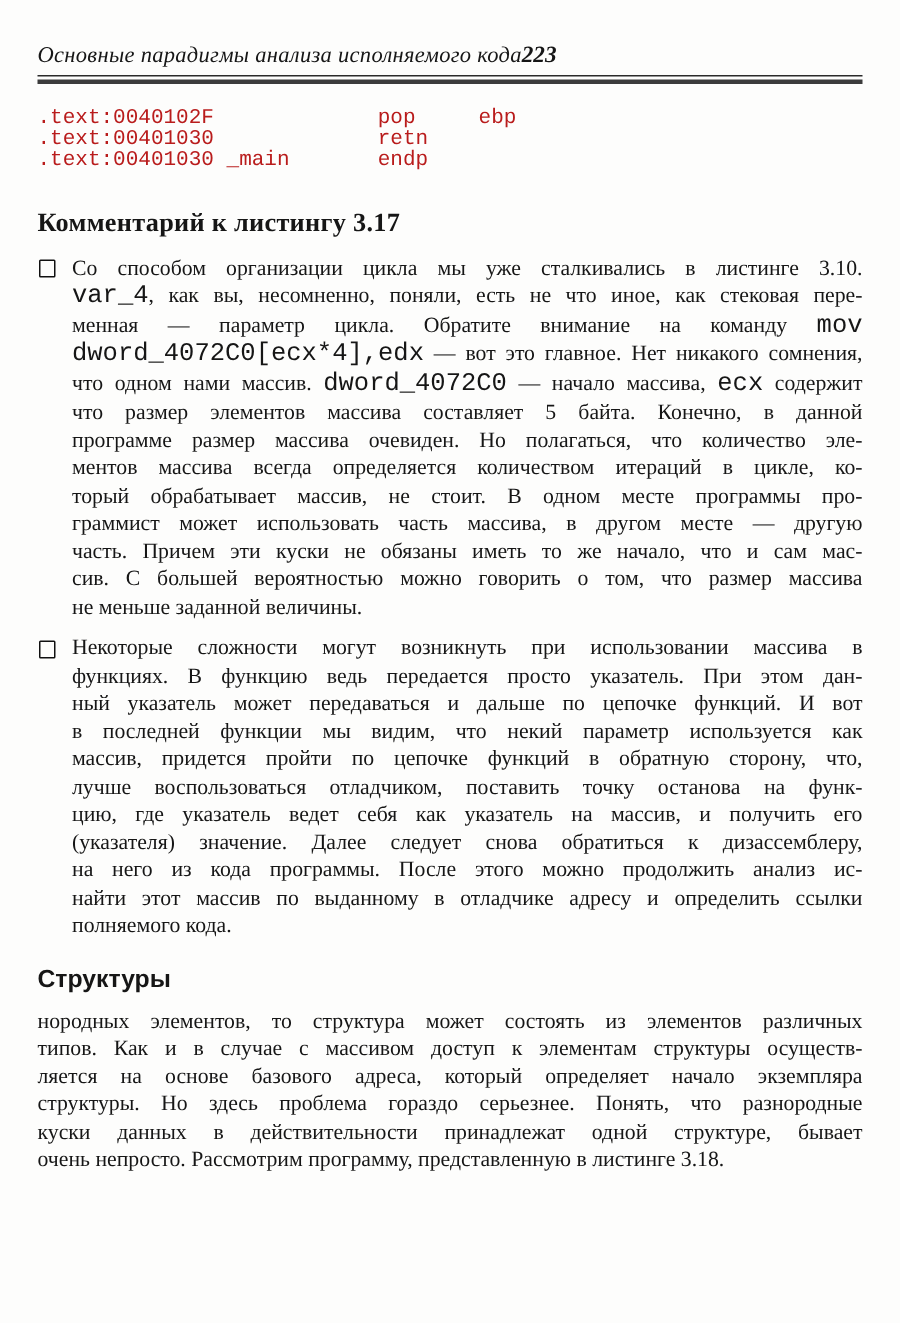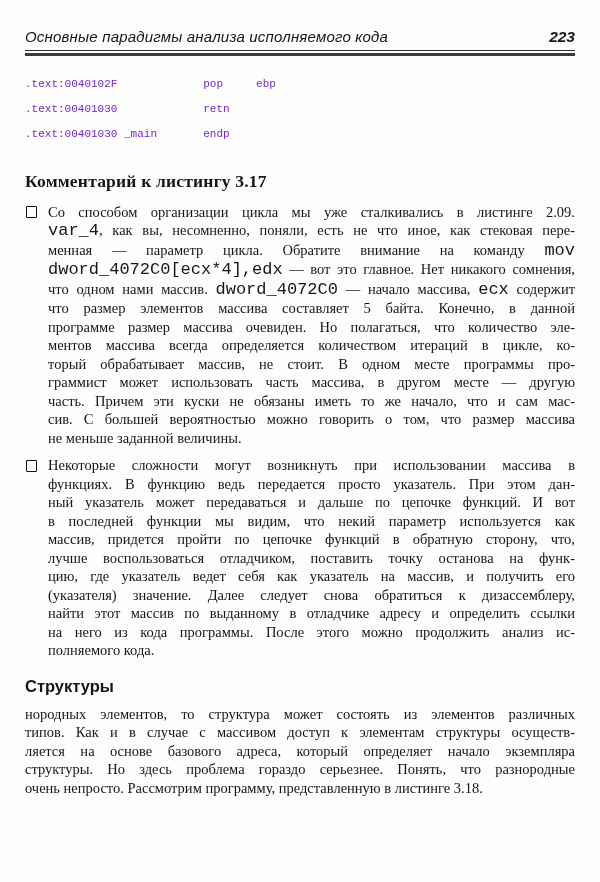--- a/index.html
+++ b/index.html
@@ -15,47 +15,47 @@
     color: #161616;
     overflow: hidden;
     font-family: "Liberation Serif", serif;
   }
   .inner {
     padding: 28px 25px 0 25px;
   }
   
   .running-head {
     display: flex;
-    justify-content: space-between;
+    justify-content: flex-start;
     align-items: baseline;
-    font-family: Liberation Sans, sans-serif;
+    font-family: Liberation Serif, serif;
     font-style: italic;
     font-size: 15px;
     padding-bottom: 4px;
   }
   .running-head .rh-title { letter-spacing: 0.2px; }
   .running-head .rh-num { font-weight: bold; font-size: 15.5px; }
   .head-rule-1 {
     height: 0;
     border-top: 1.4px solid #2a2a2a;
   }
   .head-rule-2 {
     height: 2.6px;
     margin-top: 2px;
     background: #3c3c3c;
     filter: blur(0.5px);
   }
   
   .code-listing {
     margin: 16px 0 0 0;
     font-family: "Liberation Mono", monospace;
-    font-size: 11px;
-    line-height: 25px;
+    font-size: 14px;
+    line-height: 14px;
     white-space: pre;
-    color: #6d28d9;
+    color: #b91c1c;
   }
   
   h2.serif-head {
     margin: 24px 0 11px 0;
     font-family: "Liberation Serif", serif;
     font-size: 17.5px;
     font-weight: bold;
     letter-spacing: 0.2px;
   }
   h2.sans-head {
@@ -118,21 +118,21 @@
     <div class="code-listing">.text:0040102F             pop     ebp
 .text:00401030             retn
 .text:00401030 _main       endp</div>
 
     <h2 class="serif-head">Комментарий к листингу 3.17</h2>
 
     <div>
         <div class="bullet-item">
           <span class="bullet-marker"></span>
           <div class="bullet-body">
-            <div class="line"><span class="txt">Со способом организации цикла мы уже сталкивались в листинге 2.09.</span></div>
+            <div class="line"><span class="txt">Со способом организации цикла мы уже сталкивались в листинге 3.10.</span></div>
             <div class="line"><span class="code">var_4</span><span class="txt">, как вы, несомненно, поняли, есть не что иное, как стековая пере-</span></div>
             <div class="line"><span class="txt">менная — параметр цикла. Обратите внимание на команду </span><span class="code">mov</span></div>
             <div class="line"><span class="code">dword_4072C0[ecx*4],edx</span><span class="txt"> — вот это главное. Нет никакого сомнения,</span></div>
             <div class="line"><span class="txt">что одном нами массив. </span><span class="code">dword_4072C0</span><span class="txt"> — начало массива, </span><span class="code">ecx</span><span class="txt"> содержит</span></div>
             <div class="line"><span class="txt">что размер элементов массива составляет 5 байта. Конечно, в данной</span></div>
             <div class="line"><span class="txt">программе размер массива очевиден. Но полагаться, что количество эле-</span></div>
             <div class="line"><span class="txt">ментов массива всегда определяется количеством итераций в цикле, ко-</span></div>
             <div class="line"><span class="txt">торый обрабатывает массив, не стоит. В одном месте программы про-</span></div>
             <div class="line"><span class="txt">граммист может использовать часть массива, в другом месте — другую</span></div>
             <div class="line"><span class="txt">часть. Причем эти куски не обязаны иметь то же начало, что и сам мас-</span></div>
@@ -144,31 +144,32 @@
           <span class="bullet-marker"></span>
           <div class="bullet-body">
             <div class="line"><span class="txt">Некоторые сложности могут возникнуть при использовании массива в</span></div>
             <div class="line"><span class="txt">функциях. В функцию ведь передается просто указатель. При этом дан-</span></div>
             <div class="line"><span class="txt">ный указатель может передаваться и дальше по цепочке функций. И вот</span></div>
             <div class="line"><span class="txt">в последней функции мы видим, что некий параметр используется как</span></div>
             <div class="line"><span class="txt">массив, придется пройти по цепочке функций в обратную сторону, что,</span></div>
             <div class="line"><span class="txt">лучше воспользоваться отладчиком, поставить точку останова на функ-</span></div>
             <div class="line"><span class="txt">цию, где указатель ведет себя как указатель на массив, и получить его</span></div>
             <div class="line"><span class="txt">(указателя) значение. Далее следует снова обратиться к дизассемблеру,</span></div>
+            <div class="line"><span class="txt">на него из кода программы. После этого можно продолжить анализ ис-</span></div>
             <div class="line"><span class="txt">найти этот массив по выданному в отладчике адресу и определить ссылки</span></div>
-            <div class="line"><span class="txt">на него из кода программы. После этого можно продолжить анализ ис-</span></div>
             <div class="line last"><span class="txt">полняемого кода.</span></div>
           </div>
         </div>
       </div>
 
     <h2 class="sans-head">Структуры</h2>
 
     <div class="structures-paragraph">
         <div class="line"><span class="txt">нородных элементов, то структура может состоять из элементов различных</span></div>
         <div class="line"><span class="txt">типов. Как и в случае с массивом доступ к элементам структуры осуществ-</span></div>
         <div class="line"><span class="txt">ляется на основе базового адреса, который определяет начало экземпляра</span></div>
         <div class="line"><span class="txt">структуры. Но здесь проблема гораздо серьезнее. Понять, что разнородные</span></div>
+        <div class="line"><span class="txt">куски данных в действительности принадлежат одной структуре, бывает</span></div>
         <div class="line last"><span class="txt">очень непросто. Рассмотрим программу, представленную в листинге 3.18.</span></div>
       </div>
 
   </div>
 </div>
 
 </body></html>

